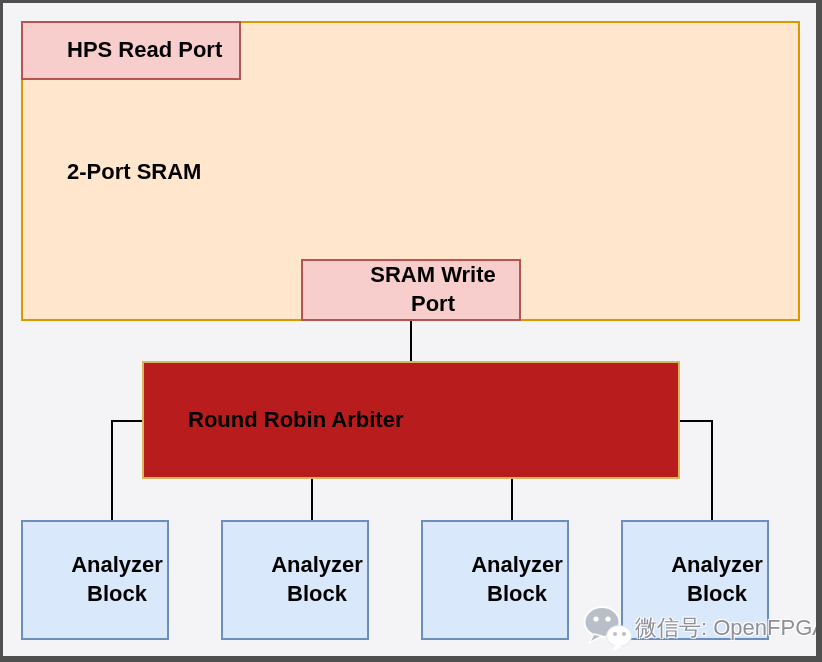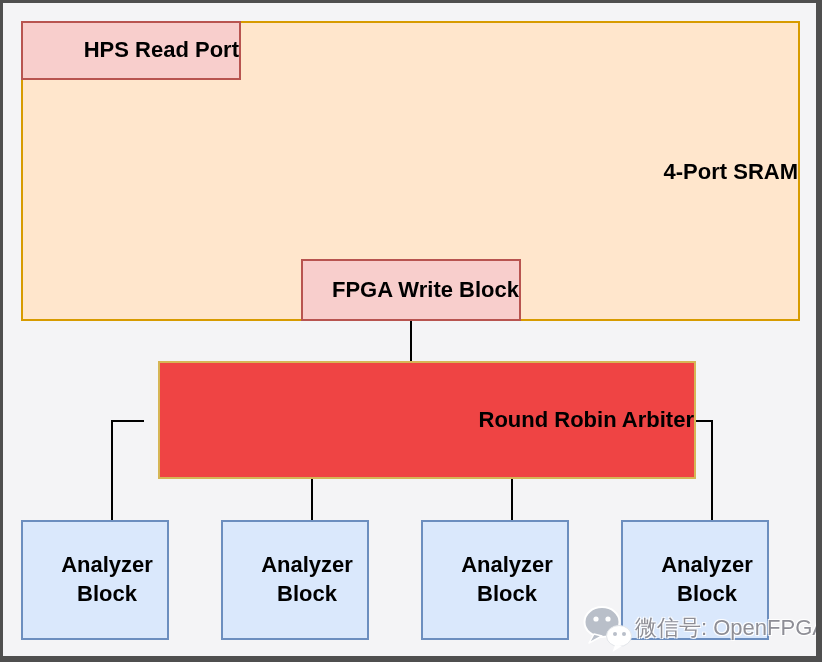--- a/index.html
+++ b/index.html
@@ -17,30 +17,31 @@
     border-color: #4f4f4f;
     border-width: 3px 6px 6px 3px;
     overflow: hidden;
   }
   .box {
     position: absolute;
     box-sizing: border-box;
     border: 2px solid;
     display: flex;
     align-items: center;
-    justify-content: flex-end;
+    justify-content: flex-start;
     text-align: center;
     font-weight: bold;
     font-size: 22px;
     color: #000000;
     line-height: 1.3;
+    padding-left: 44px;
   }
   .orange { background: #ffe6cc; border-color: #d79b00; }
   .pink   { background: #f8cecc; border-color: #b85450; }
-  .yellow { background: #ef4444; border-color: #d6b656; margin-left: 16px; }
+  .yellow { background: #b91c1c; border-color: #d6b656; }
   .blue   { background: #dae8fc; border-color: #6c8ebf; }
 
   #sram        { left: 18px;  top: 18px;  width: 779px; height: 300px; z-index: 1; align-items: flex-start; }
   #sram .lbl   { margin-top: 135px; }
   #hps-port    { left: 18px;  top: 18px;  width: 220px; height: 59px;  z-index: 2; }
   #fpga-port   { left: 298px; top: 256px; width: 220px; height: 62px;  z-index: 2; }
   #arbiter     { left: 139px; top: 358px; width: 538px; height: 118px; z-index: 1; }
   .analyzer    { top: 517px;  width: 148px; height: 120px; z-index: 1; }
   .analyzer .lbl { width: 120px; }
   #analyzer-1  { left: 18px;  }
@@ -84,29 +85,29 @@
 
   <div class="line" id="conn-fpga-arbiter"></div>
   <div class="line" id="conn-left-h"></div>
   <div class="line" id="conn-left-v"></div>
   <div class="line" id="conn-right-h"></div>
   <div class="line" id="conn-right-v"></div>
   <div class="line" id="conn-arbiter-a2"></div>
   <div class="line" id="conn-arbiter-a3"></div>
 
   <div class="box orange" id="sram">
-    <span class="lbl">4-Port SRAM</span>
+    <span class="lbl">2-Port SRAM</span>
   </div>
 
   <div class="box pink" id="hps-port">
     <span class="lbl">HPS Read Port</span>
   </div>
 
   <div class="box pink" id="fpga-port">
-    <span class="lbl">FPGA Write Block</span>
+    <span class="lbl">SRAM Write Port</span>
   </div>
 
   <div class="box yellow" id="arbiter">
     <span class="lbl">Round Robin Arbiter</span>
   </div>
 
   <div class="box blue analyzer" id="analyzer-1">
     <span class="lbl">Analyzer Block</span>
   </div>
   <div class="box blue analyzer" id="analyzer-2">

